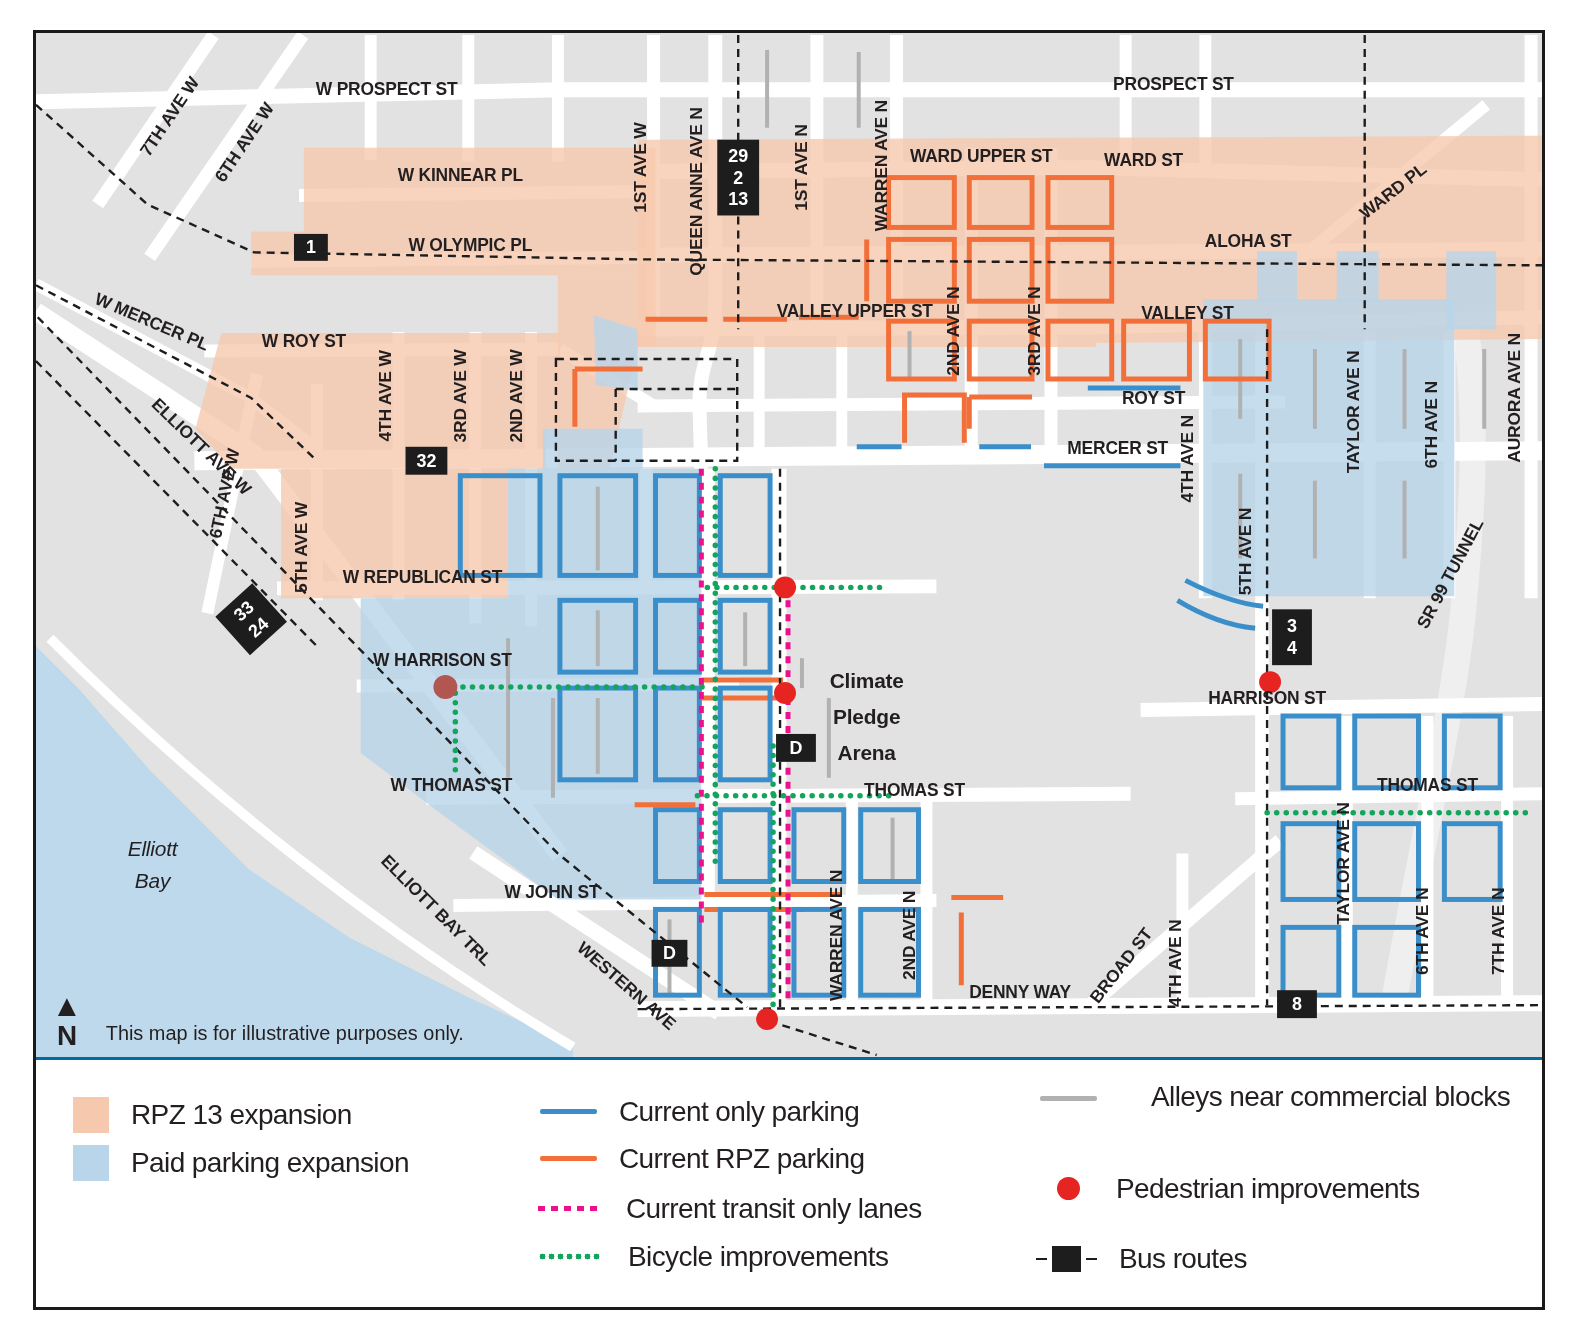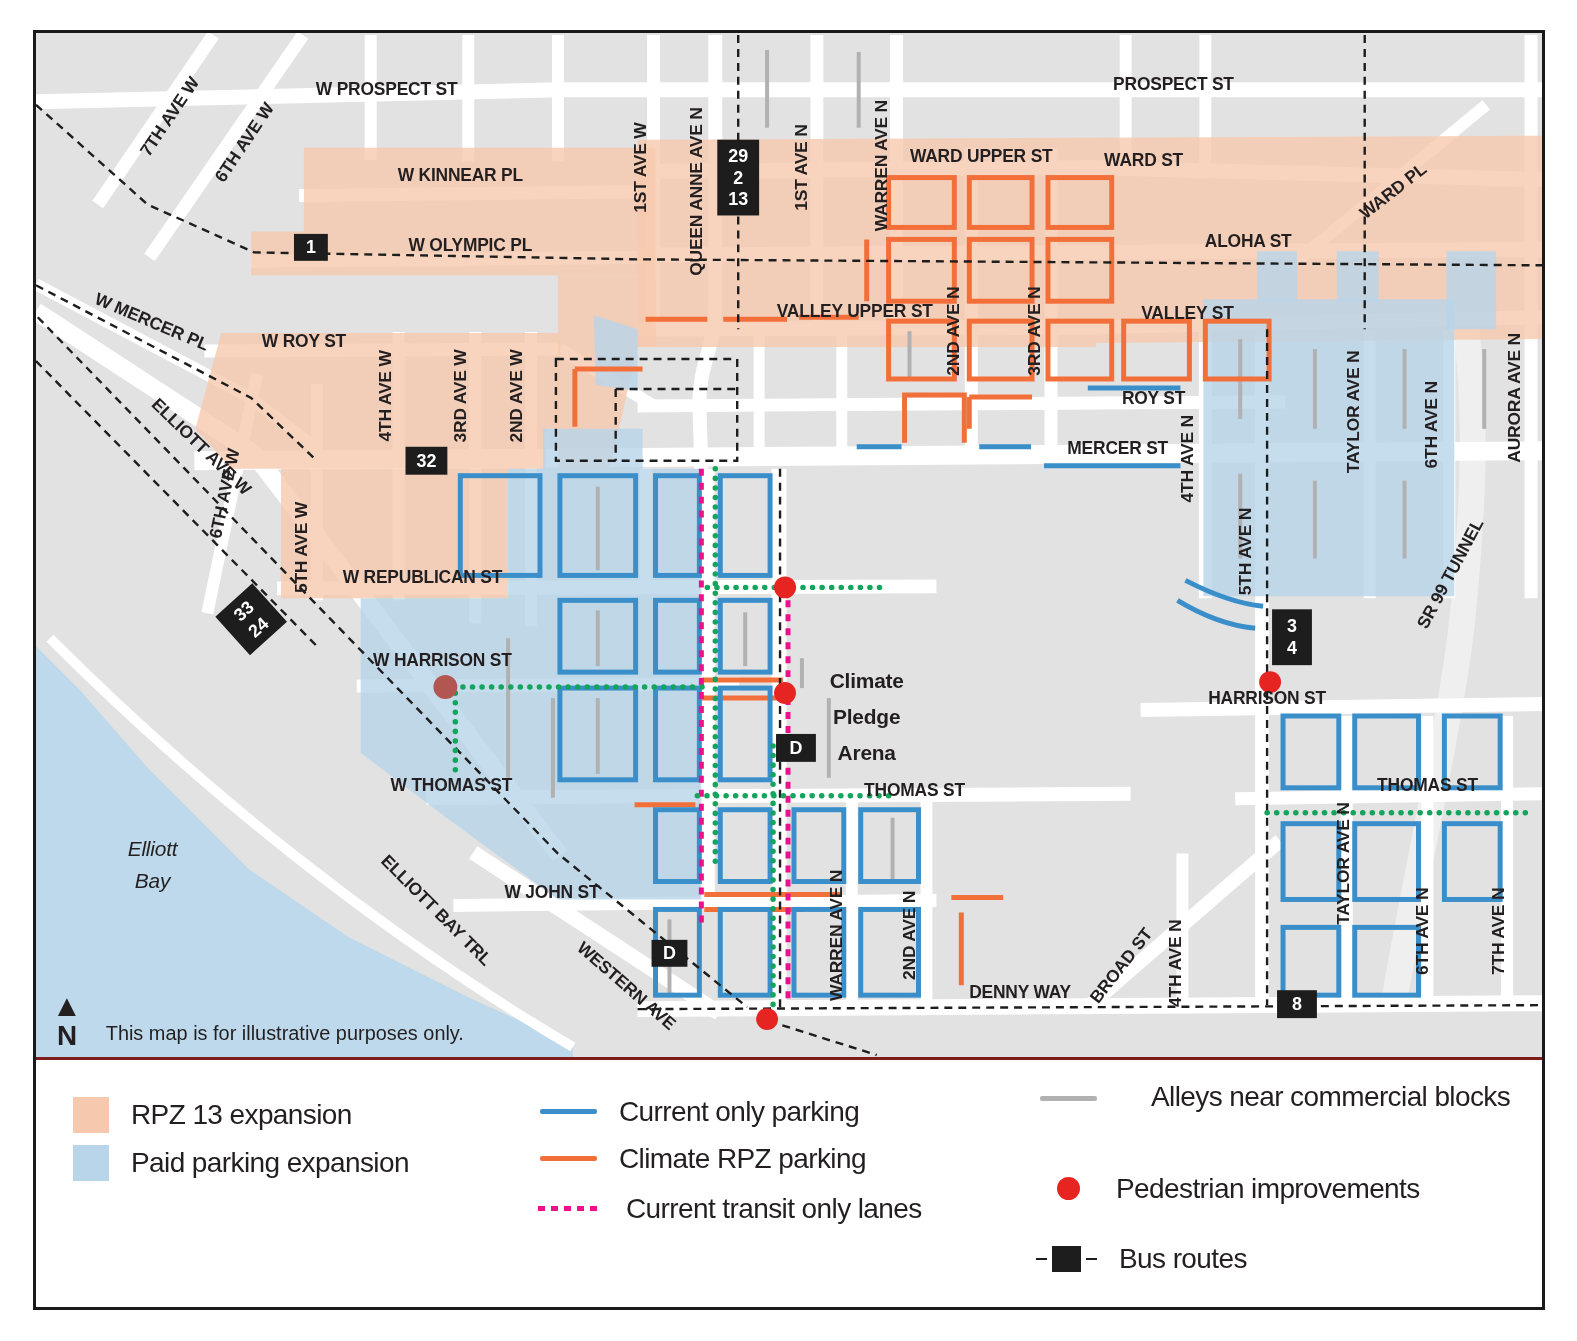--- a/index.html
+++ b/index.html
@@ -21,21 +21,21 @@
   .st-blue{stroke:var(--paid_line);fill:none;stroke-width:5;}
   .st-orange{stroke:var(--rpz_line);fill:none;stroke-width:5;}
   .st-alley{stroke:var(--alley);fill:none;stroke-width:4;}
   .st-bus{stroke:var(--bus);fill:none;stroke-width:2.4;stroke-dasharray:8 6;}
   .st-pink{stroke:var(--transit);fill:none;stroke-width:5;stroke-dasharray:7 7;}
   .st-green{stroke:var(--bike);fill:none;stroke-width:5.5;stroke-dasharray:.1 9.5;stroke-linecap:round;}
   .z-peach{fill:var(--rpz_fill);fill-opacity:.8;}
   .z-blue{fill:var(--paid_fill);fill-opacity:.8;}
   
   .legend{position:relative;width:1506px;height:250px;background:#fff;
-    border-top:3px solid #7f1d1d;box-sizing:border-box;}
+    border-top:3px solid #0369a1;box-sizing:border-box;}
   .leg-row{position:absolute;display:flex;align-items:center;}
   .leg-label{font-size:28px;letter-spacing:-.6px;line-height:1.35;}
   .sw{width:36px;height:36px;flex:0 0 auto;}
   .sw-rpz{background:var(--rpz_fill);}
   .sw-paid{background:var(--paid_fill);}
   .sym-line{width:57px;height:5px;border-radius:2px;flex:0 0 auto;}
   .sym-blue{background:var(--paid_line);}
   .sym-orange{background:var(--rpz_line);}
   .sym-gray{background:var(--alley);}
   .sym-pink{width:60px;height:5px;flex:0 0 auto;
@@ -366,27 +366,33 @@
     </div>
 
     <div class="leg-row" style="left:504px;top:33px;">
       <span class="sym-line sym-blue"></span>
       <span class="leg-gap"></span>
       <span class="leg-label">Current only parking</span>
     </div>
     <div class="leg-row" style="left:504px;top:80px;">
       <span class="sym-line sym-orange"></span>
       <span class="leg-gap"></span>
-      <span class="leg-label">Climate RPZ parking</span>
+      <span class="leg-label">Current RPZ parking</span>
     </div>
     <div class="leg-row" style="left:502px;top:130px;">
       <span class="sym-pink"></span>
       <span class="leg-gap-sm"></span>
         <span class="leg-gap-sm"></span>
       <span class="leg-label">Current transit only lanes</span>
+    </div>
+    <div class="leg-row" style="left:502px;top:178px;">
+      <span class="sym-green"></span>
+      <span class="leg-gap-sm"></span>
+        <span class="leg-gap-sm"></span>
+      <span class="leg-label">Bicycle improvements</span>
     </div>
 
     <div class="leg-row" style="left:1004px;top:18px;align-items:flex-start;">
       <span class="sym-line sym-gray" style="margin-top:18px;"></span>
       <span class="leg-gap"></span>
       <span class="leg-label" style="max-width:400px;display:inline-block;margin-left:32px;">Alleys near commercial blocks</span>
     </div>
     <div class="leg-row" style="left:1021px;top:110px;">
       <span class="sym-reddot"></span>
       <span class="leg-gap"></span>

